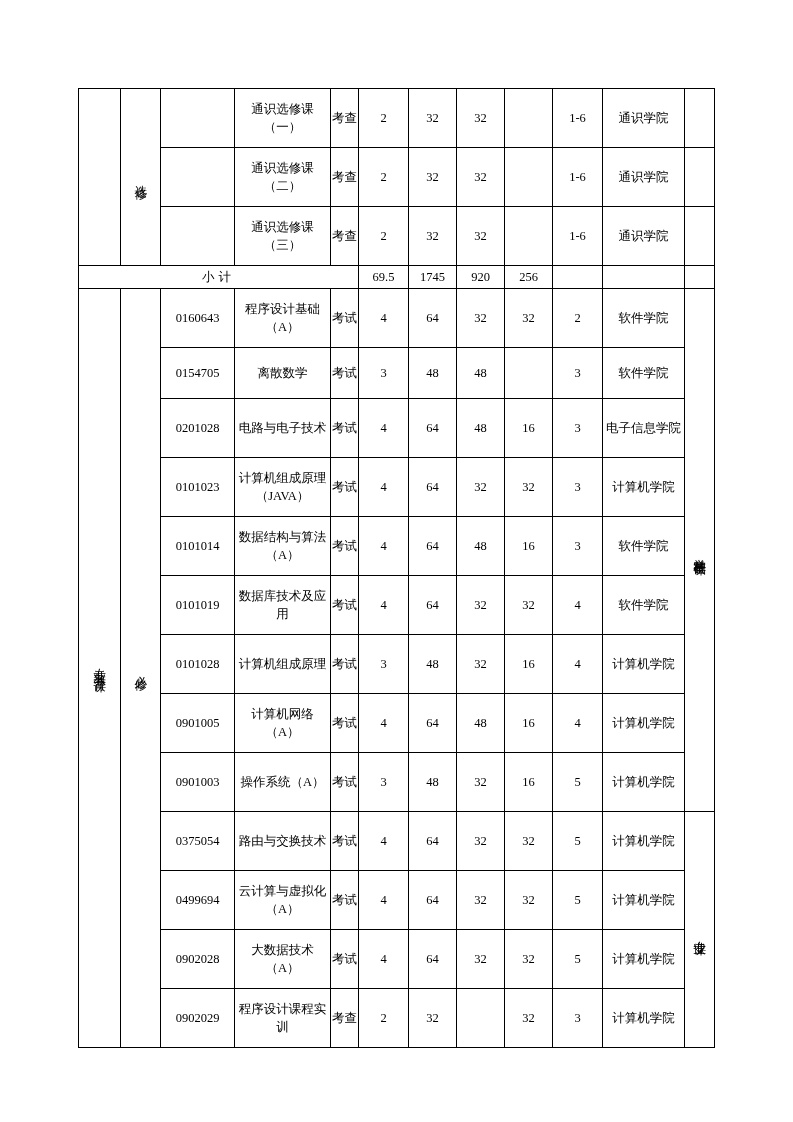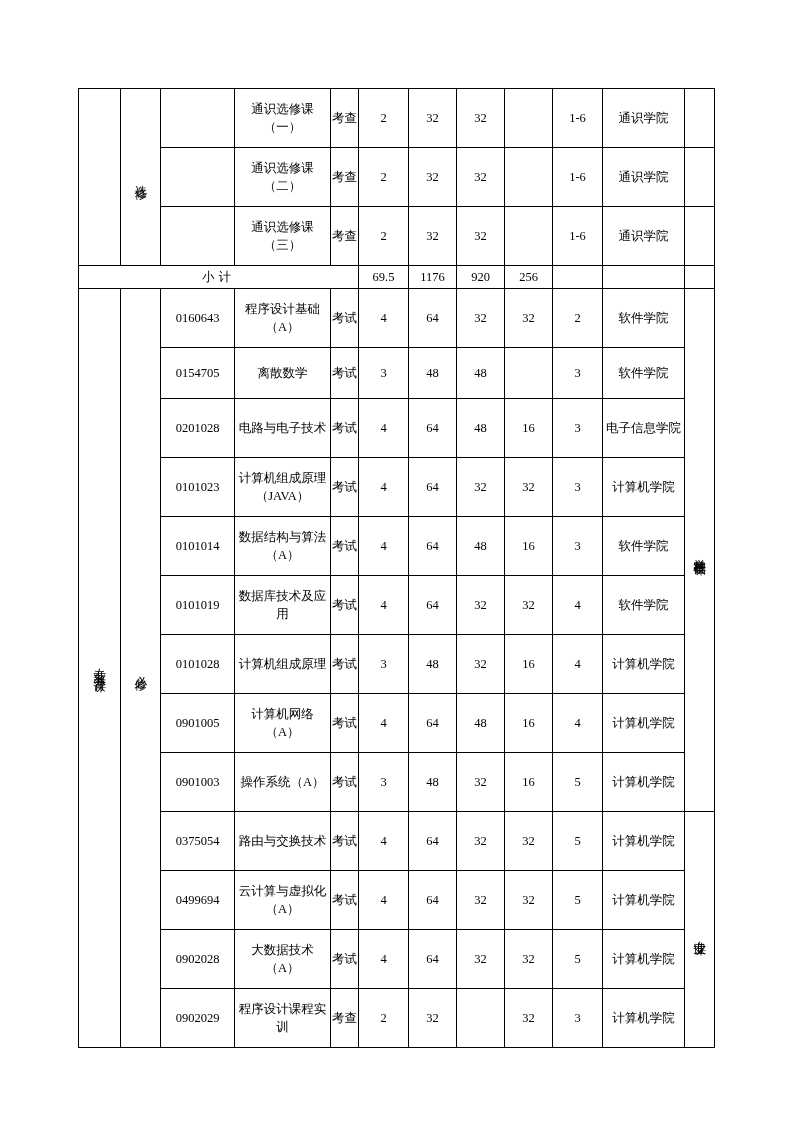--- a/index.html
+++ b/index.html
@@ -151,21 +151,21 @@
         <td class="num">32</td>
         <td class="num"></td>
         <td class="num">1-6</td>
         <td>通识学院</td>
         <td></td>
       </tr>
 
       <tr>
         <td colspan="5" class="subtotal">小计</td>
         <td class="num">69.5</td>
-        <td class="num">1176</td>
+        <td class="num">1745</td>
         <td class="num">920</td>
         <td class="num">256</td>
         <td></td>
         <td></td>
         <td></td>
       </tr>
 
       <tr class="row-xtall">
         <td rowspan="13">
           <span class="vtext">专业教育课</span>

